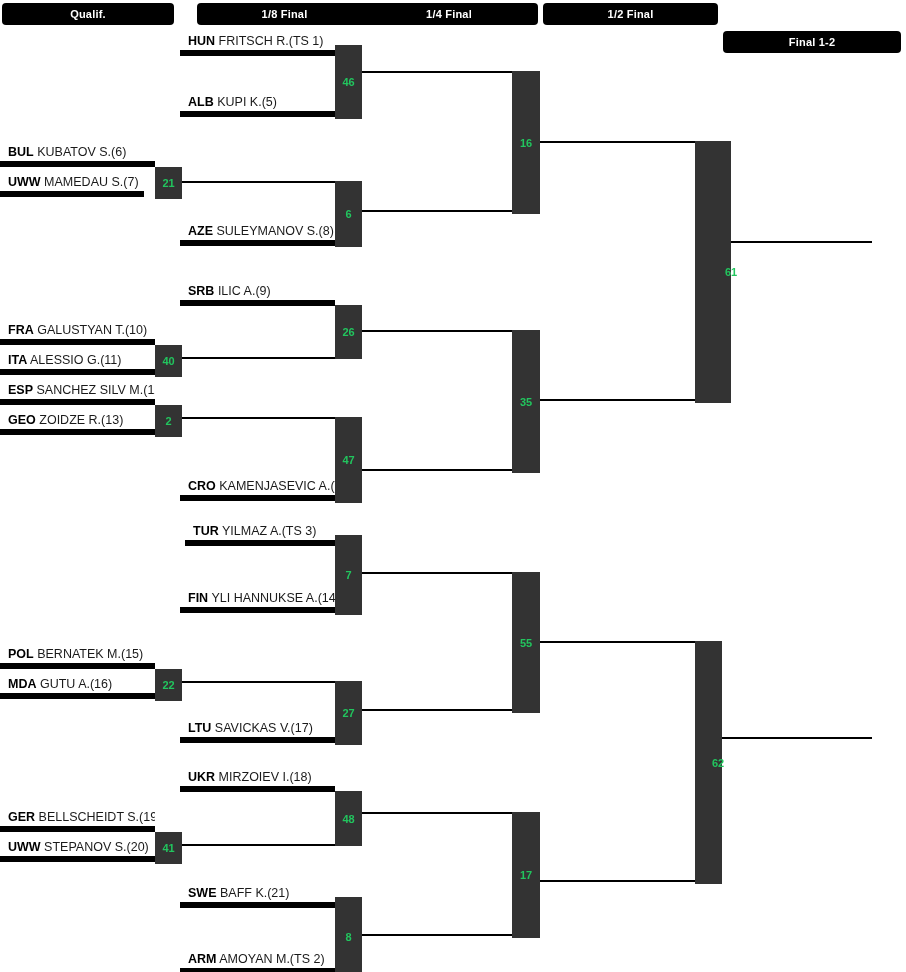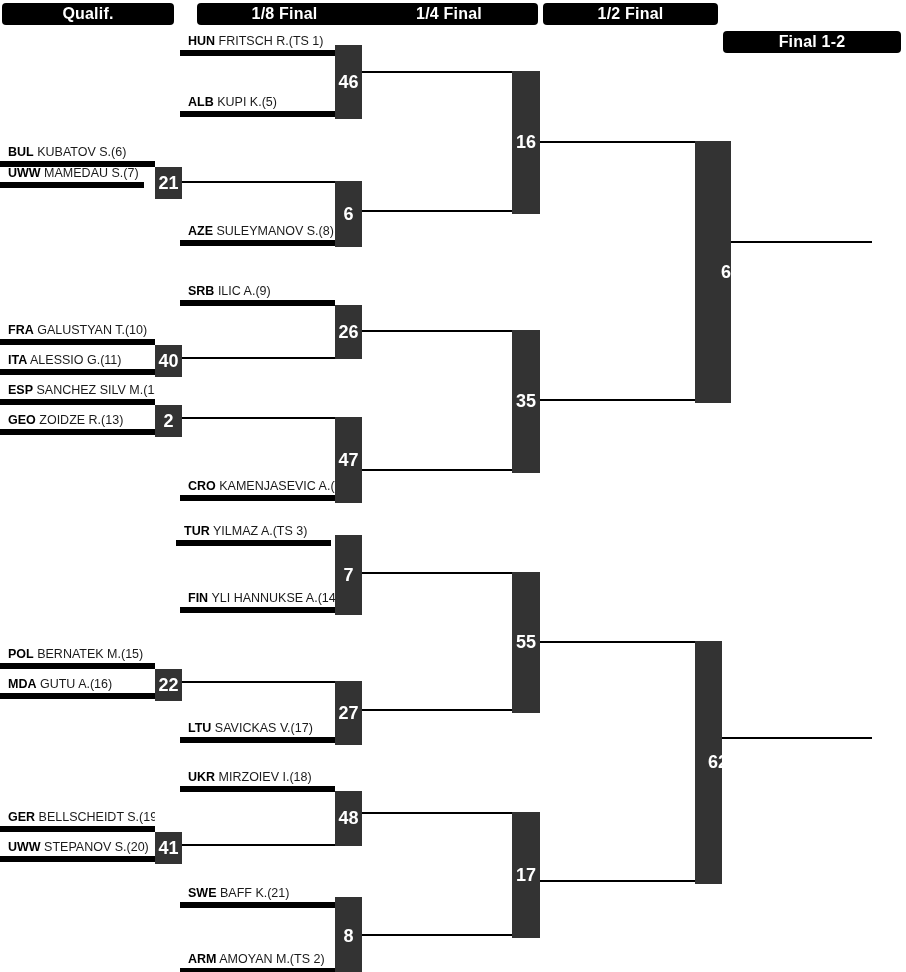--- a/index.html
+++ b/index.html
@@ -21,21 +21,21 @@
     left: 0; top: 0;
     width: 906px; height: 26px;
   }
   .col-header {
     position: absolute;
     top: 3px;
     height: 22px;
     background: #000000;
     border-radius: 4px;
     color: #ffffff;
-    font-size: 16px;
+    font-size: 11px;
     font-weight: bold;
     letter-spacing: 0.2px;
     display: flex;
     align-items: center;
     justify-content: center;
     text-align: center;
   }
 
   
   #bracket {
@@ -77,22 +77,22 @@
   .hrule {
     position: absolute;
     height: 0;
     border-top: 2px solid #000000;
   }
 
   
   .mbox {
     position: absolute;
     background: #333333;
-    color: #ffffff;
-    font-size: 18px;
+    color: #22c55e;
+    font-size: 11px;
     font-weight: bold;
     display: flex;
     align-items: center;
     justify-content: center;
     z-index: 5;
   }
   .mbox.tall { align-items: center; margin-left: 41px; }
 </style>
 </head>
 <body>
@@ -126,21 +126,21 @@
   </div>
   <div class="hrule" style="left:180px; top:331px; width:155px;"></div>
   <div class="mbox" style="left:335px; top:279px; width:27px; height:54px;">26</div>
 
   <div class="hrule" style="left:180px; top:391px; width:155px;"></div>
   <div class="slot" style="left:180px; top:455px; width:155px;">
     <span class="nm"><span class="cc">CRO</span> <span>KAMENJASEVIC A.(TS 4</span></span>
   </div>
   <div class="mbox" style="left:335px; top:391px; width:27px; height:86px;">47</div>
 
-  <div class="slot" style="left:176px; top:500px; width:155px;text-decoration:underline;">
+  <div class="slot" style="left:185px; top:500px; width:155px;text-decoration:underline;">
     <span class="nm"><span class="cc">TUR</span> <span>YILMAZ A.(TS 3)</span></span>
   </div>
   <div class="slot" style="left:180px; top:567px; width:155px;">
     <span class="nm"><span class="cc">FIN</span> <span>YLI HANNUKSE A.(14)</span></span>
   </div>
   <div class="mbox" style="left:335px; top:509px; width:27px; height:80px;">7</div>
 
   <div class="hrule" style="left:180px; top:655px; width:155px;"></div>
   <div class="slot" style="left:180px; top:697px; width:155px;">
     <span class="nm"><span class="cc">LTU</span> <span>SAVICKAS V.(17)</span></span>
@@ -157,21 +157,21 @@
     <span class="nm"><span class="cc">SWE</span> <span>BAFF K.(21)</span></span>
   </div>
   <div class="slot" style="left:180px; top:928px; width:155px;">
     <span class="nm"><span class="cc">ARM</span> <span>AMOYAN M.(TS 2)</span></span>
   </div>
   <div class="mbox" style="left:335px; top:871px; width:27px; height:79px;">8</div>
 
   <div class="slot" style="left:0px; top:121px; width:155px;text-decoration:underline;">
     <span class="nm"><span class="cc">BUL</span> <span>KUBATOV S.(6)</span></span>
   </div>
-  <div class="slot" style="left:0px; top:142px; width:144px;">
+  <div class="slot" style="left:0px; top:151px; width:144px;">
     <span class="nm"><span class="cc">UWW</span> <span>MAMEDAU S.(7)</span></span>
   </div>
   <div class="mbox" style="left:155px; top:141px; width:27px; height:32px;">21</div>
 
   <div class="slot" style="left:0px; top:299px; width:155px;">
     <span class="nm"><span class="cc">FRA</span> <span>GALUSTYAN T.(10)</span></span>
   </div>
   <div class="slot" style="left:0px; top:329px; width:155px;">
     <span class="nm"><span class="cc">ITA</span> <span>ALESSIO G.(11)</span></span>
   </div>

